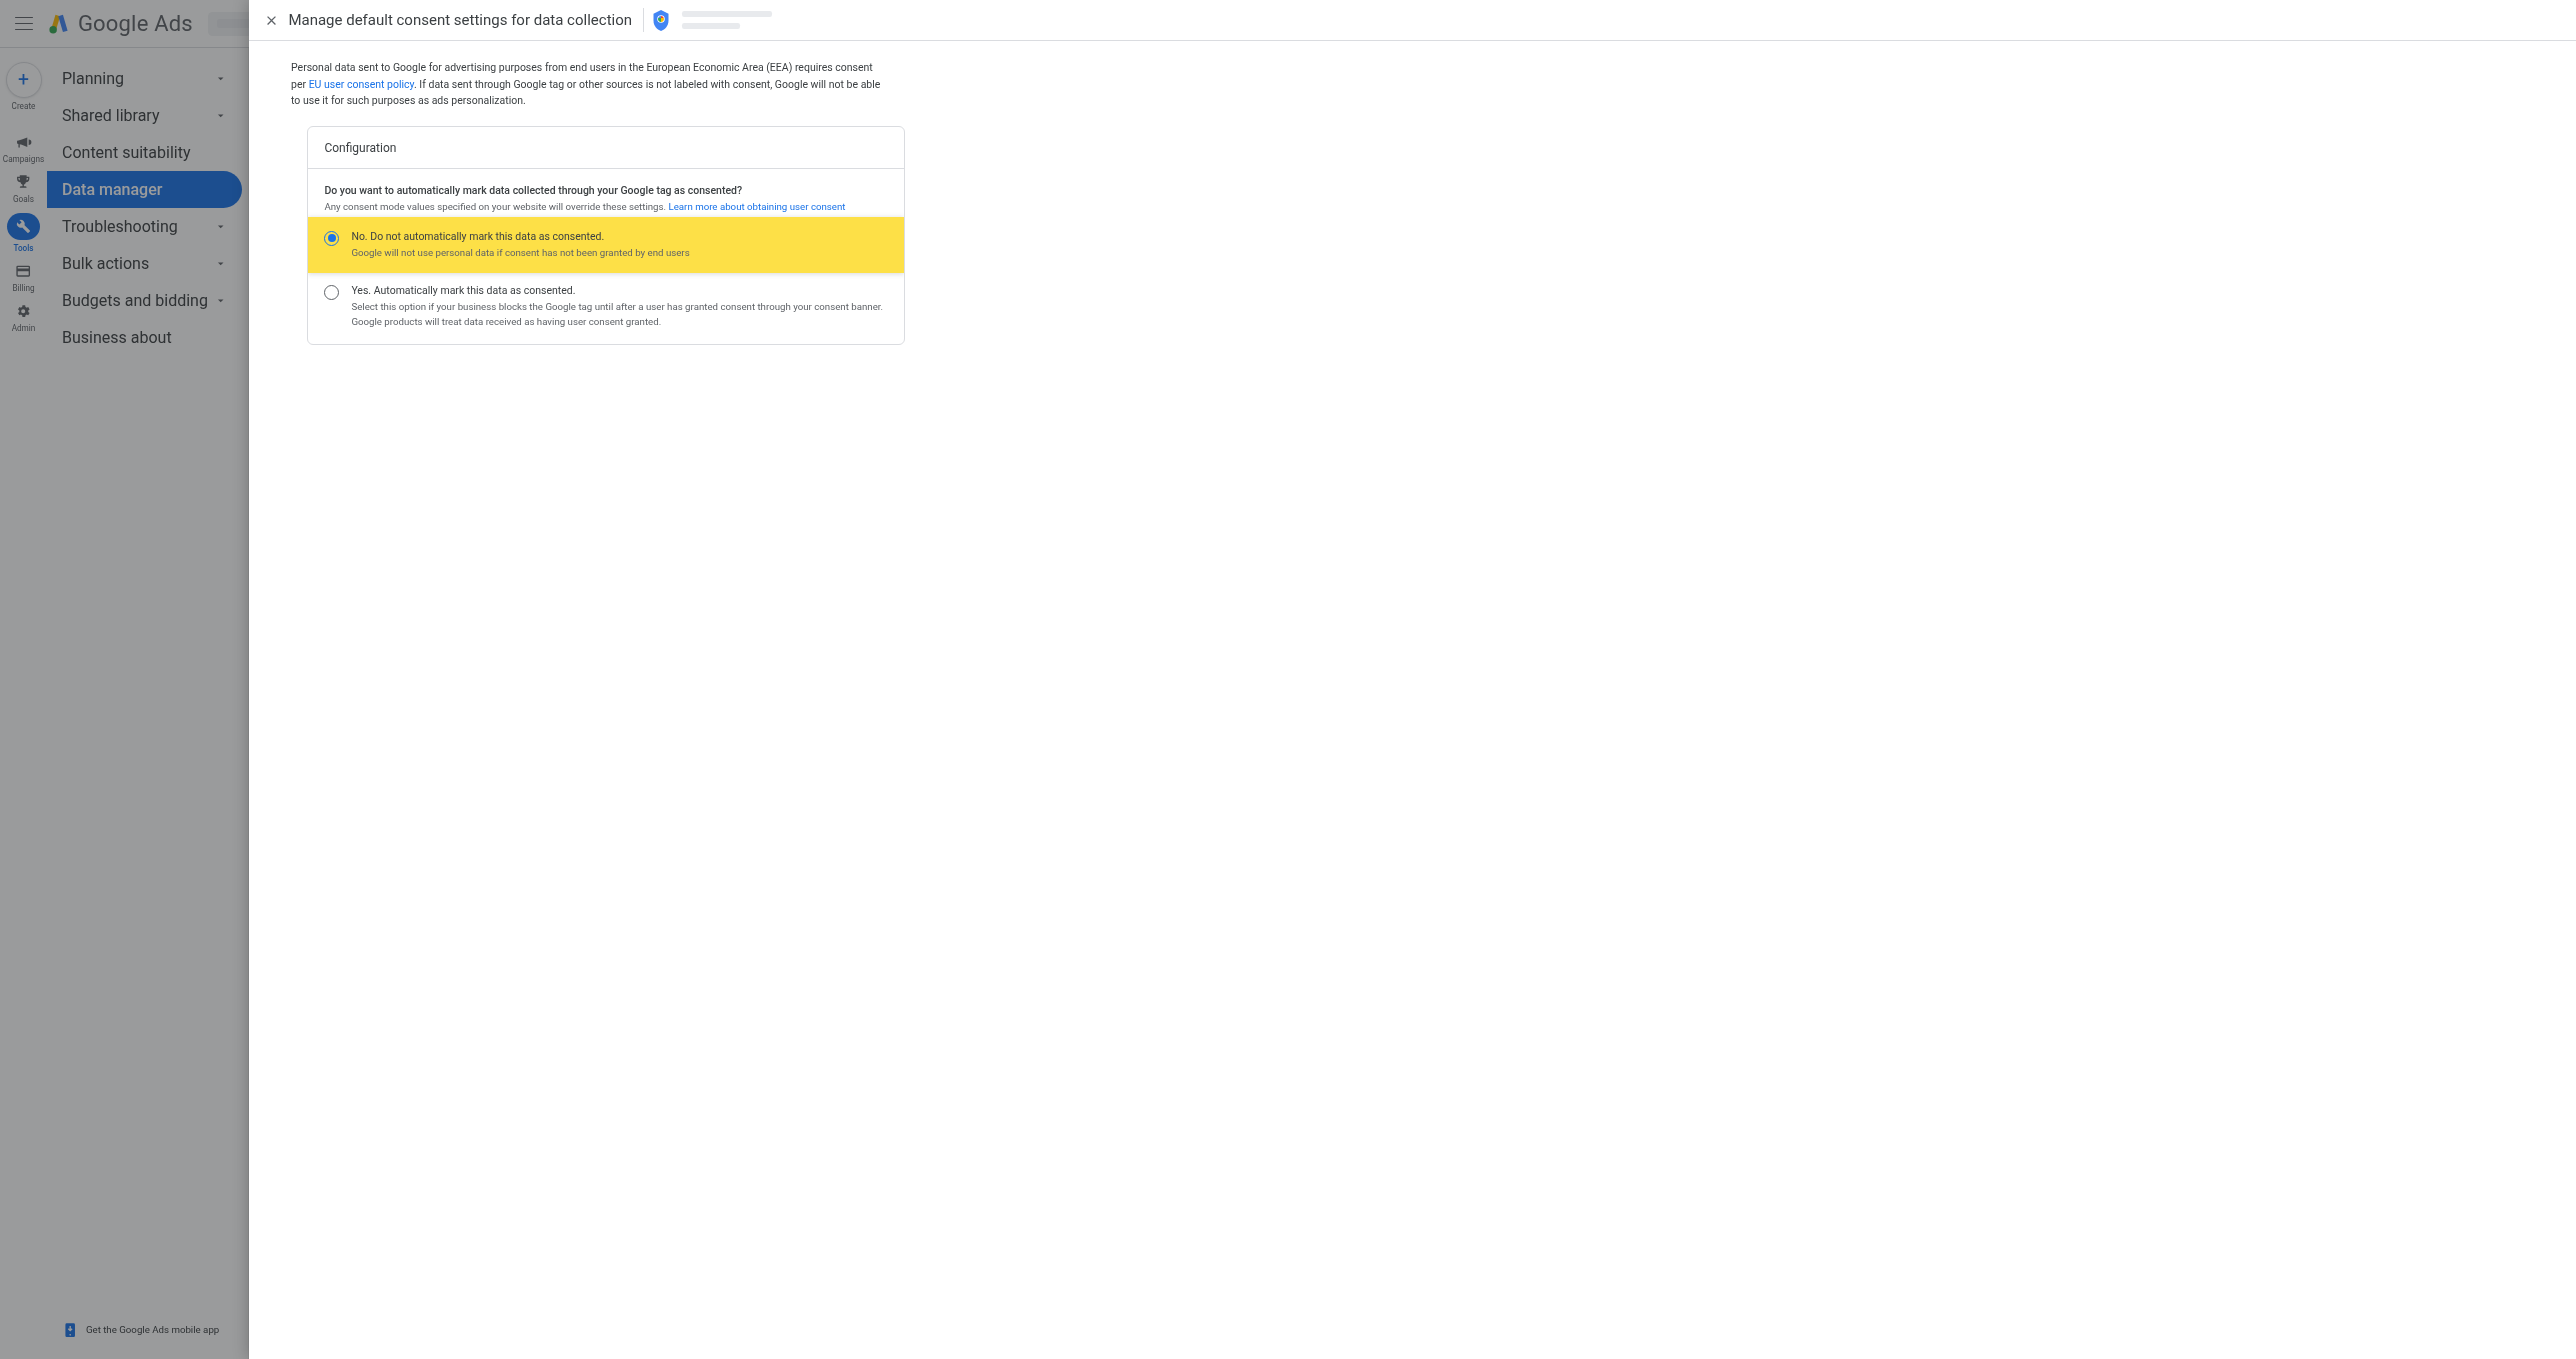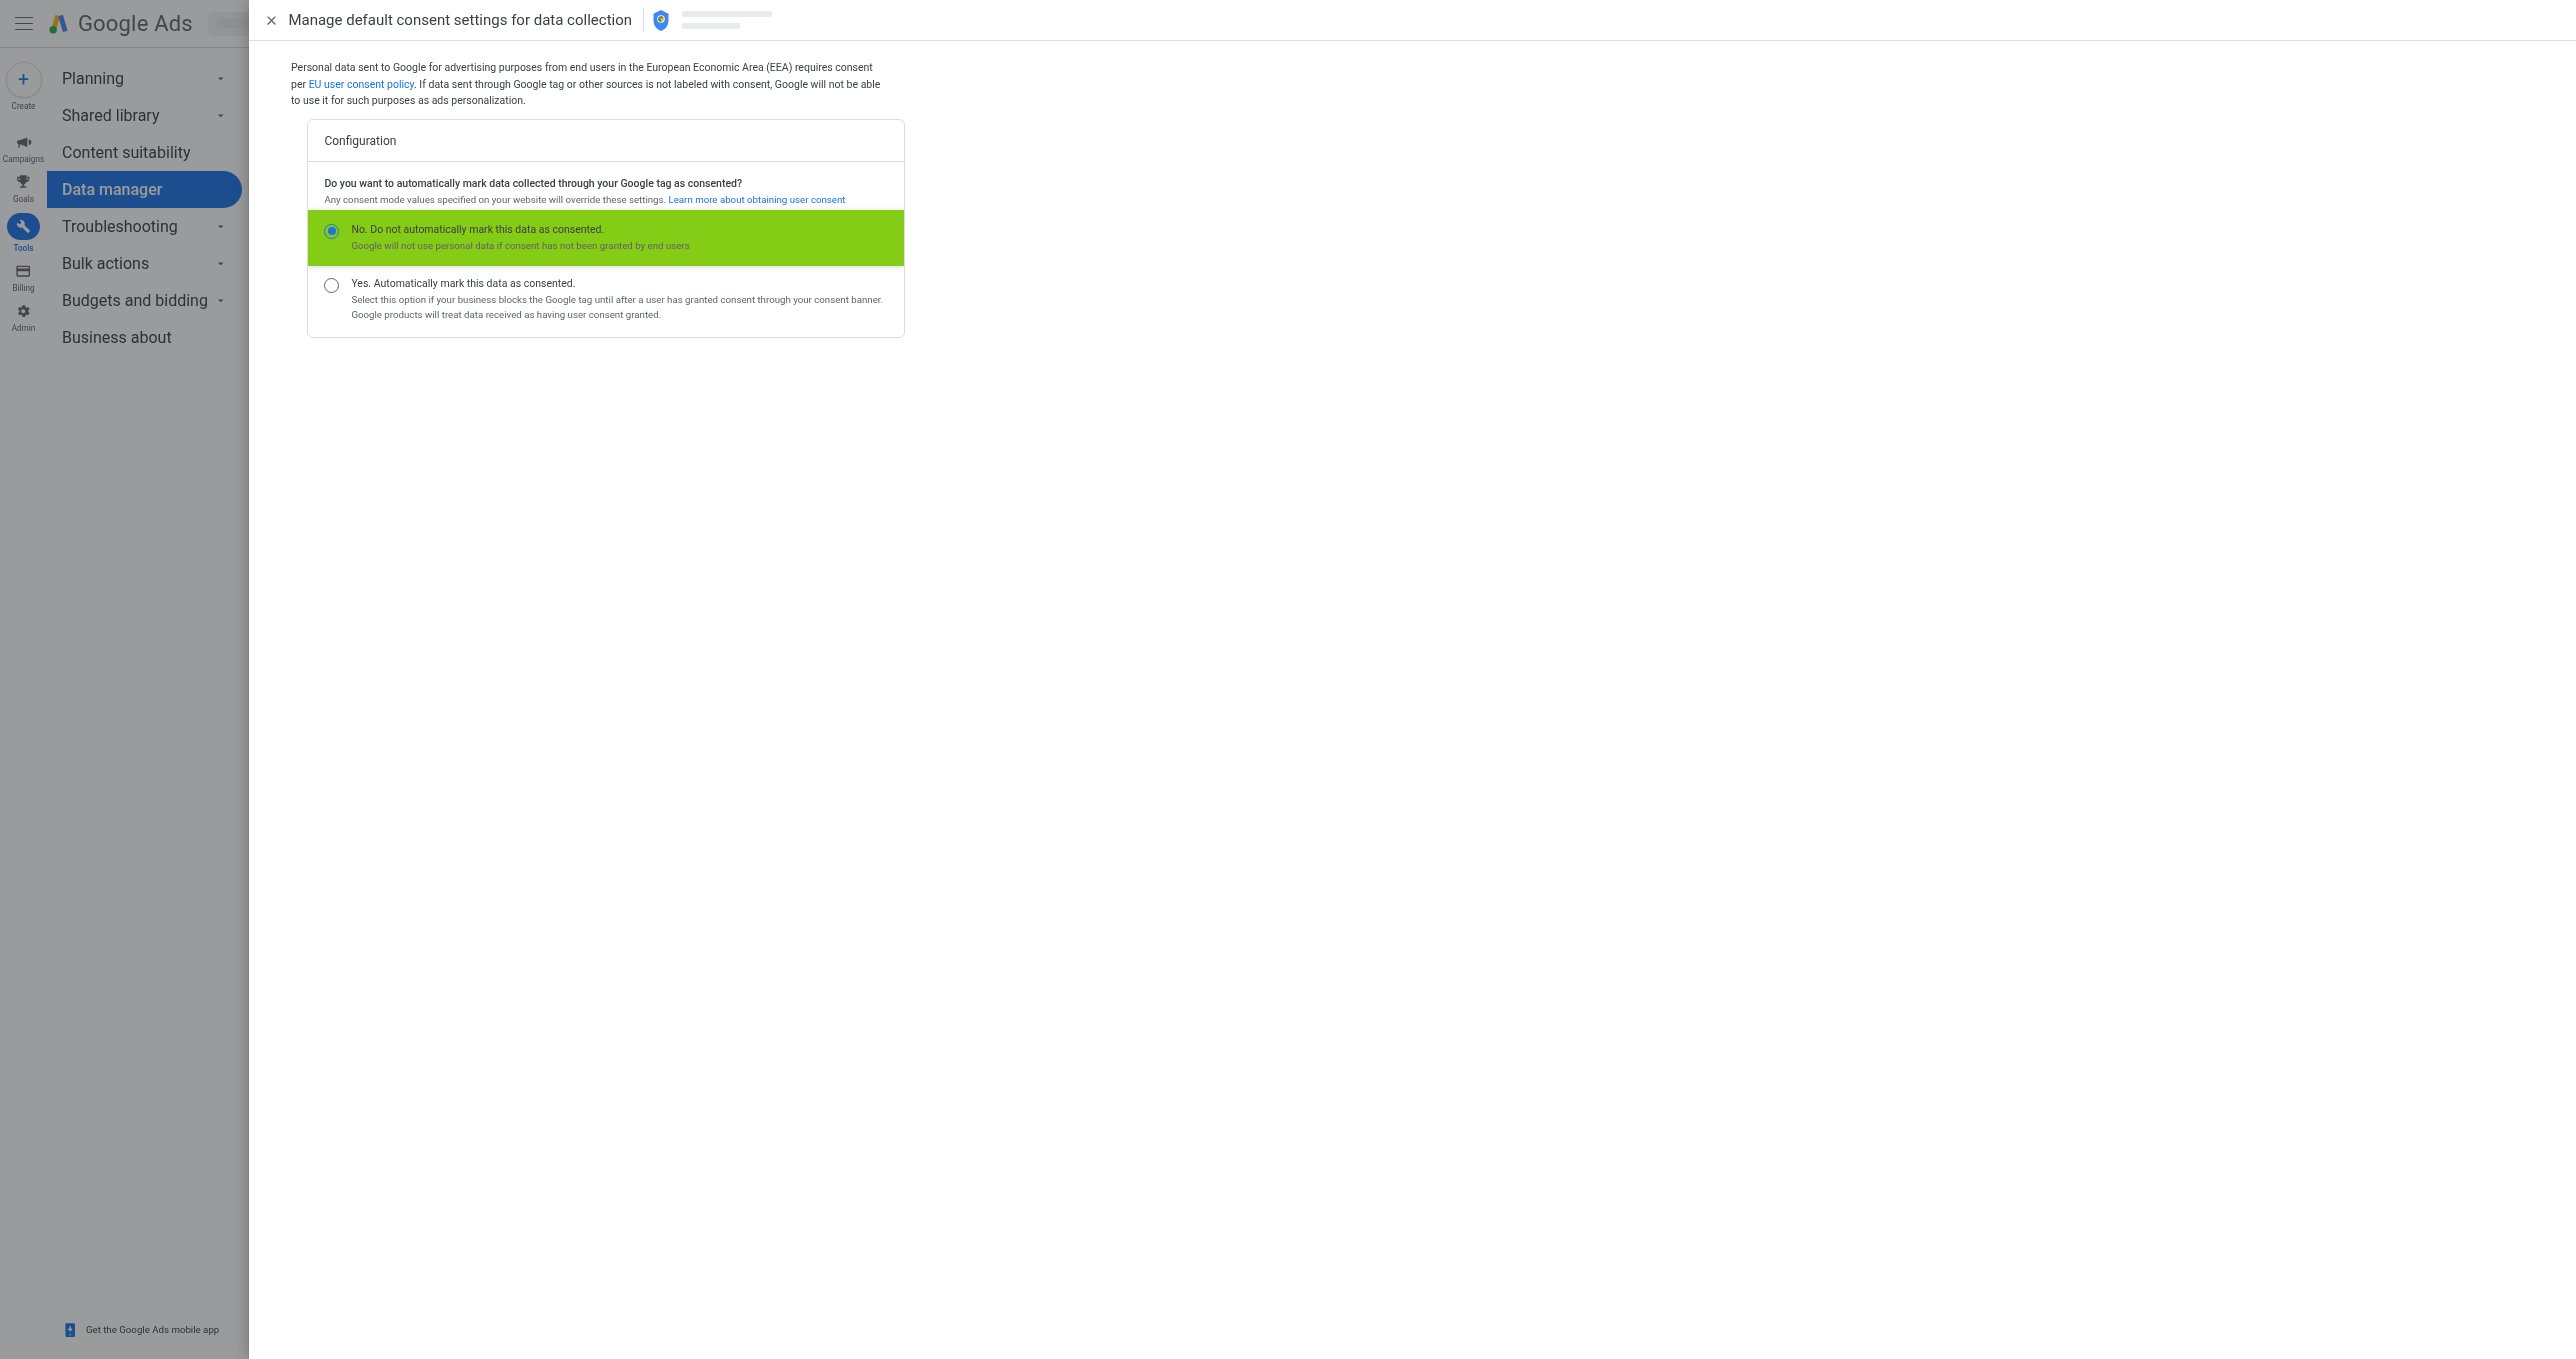--- a/index.html
+++ b/index.html
@@ -57,33 +57,33 @@
 .close svg { width:15px; height:15px; }
 .modal-title { font-size:15px; color:#3c4043; flex:0 0 auto; }
 .vdiv { width:0.7px; height:24px; background:#dadce0; margin-left:3px; }
 .gtag { display:flex; align-items:center; gap:10.5px; }
 .gtag-ico { width:19.4px; height:24px; display:flex; align-items:center; justify-content:center; }
 .gtag-lines { display:flex; flex-direction:column; gap:6px; }
 .skel.c { width:90px; height:6px; background:#e8eaed; }
 .skel.d { width:58px; height:6px; background:#e8eaed; }
 
 .modal-body { flex:1; overflow:auto; padding: 19.4px 42px; }
-.intro { font-size:10.5px; line-height:1.55; color:#3c4043; max-width: 598px; margin-bottom: 10px; }
+.intro { font-size:10.5px; line-height:1.55; color:#3c4043; max-width: 598px; margin-bottom: 17px; }
 .intro a { color:#1a73e8; text-decoration:none; }
 
 .card { border:0.7px solid #dadce0; border-radius:6px; max-width:598px; overflow:hidden;margin-left:16px; }
 .card-head { padding:13.4px 16.4px; border-bottom:0.7px solid #dadce0; font-size:12px; color:#3c4043; }
 .card-q { padding:15px 16.4px 4.5px; }
 .card-q .q { font-size:10.5px; font-weight:500; color:#3c4043; margin-bottom:4.5px; }
 .card-q .sub { font-size:9.7px; color:#5f6368; }
 .card-q .sub a { color:#1a73e8; text-decoration:none; }
 
 .opt { display:flex; gap:12px; padding:12px 16.4px; border-top:0.7px solid transparent; }
 .opt + .opt { padding-top:10.5px; padding-bottom:15px; }
-.opt.selected { background:#84cc16; box-shadow: 0 1.5px 4.5px rgba(60,64,67,.12), 0 -1.5px 4.5px rgba(60,64,67,.08); position:relative; z-index:1; }
+.opt.selected { background:#fde047; box-shadow: 0 1.5px 4.5px rgba(60,64,67,.12), 0 -1.5px 4.5px rgba(60,64,67,.08); position:relative; z-index:1; }
 .radio { flex:0 0 15px; width:15px; height:15px; border-radius:50%; border:1.5px solid #5f6368; margin-top:0.7px; position:relative; }
 .opt.selected .radio { border-color:#1a73e8; }
 .opt.selected .radio::after { content:""; position:absolute; inset:2.2px; background:#1a73e8; border-radius:50%; }
 .opt .txt { flex:1; }
 .opt .lab { font-size:10.5px; color:#3c4043; margin-bottom:3px; }
 .opt .desc { font-size:9.7px; color:#5f6368; line-height:1.5; }
 
 
 .svg-ico { width:16.4px; height:16.4px; fill:currentColor; }
 </style>

